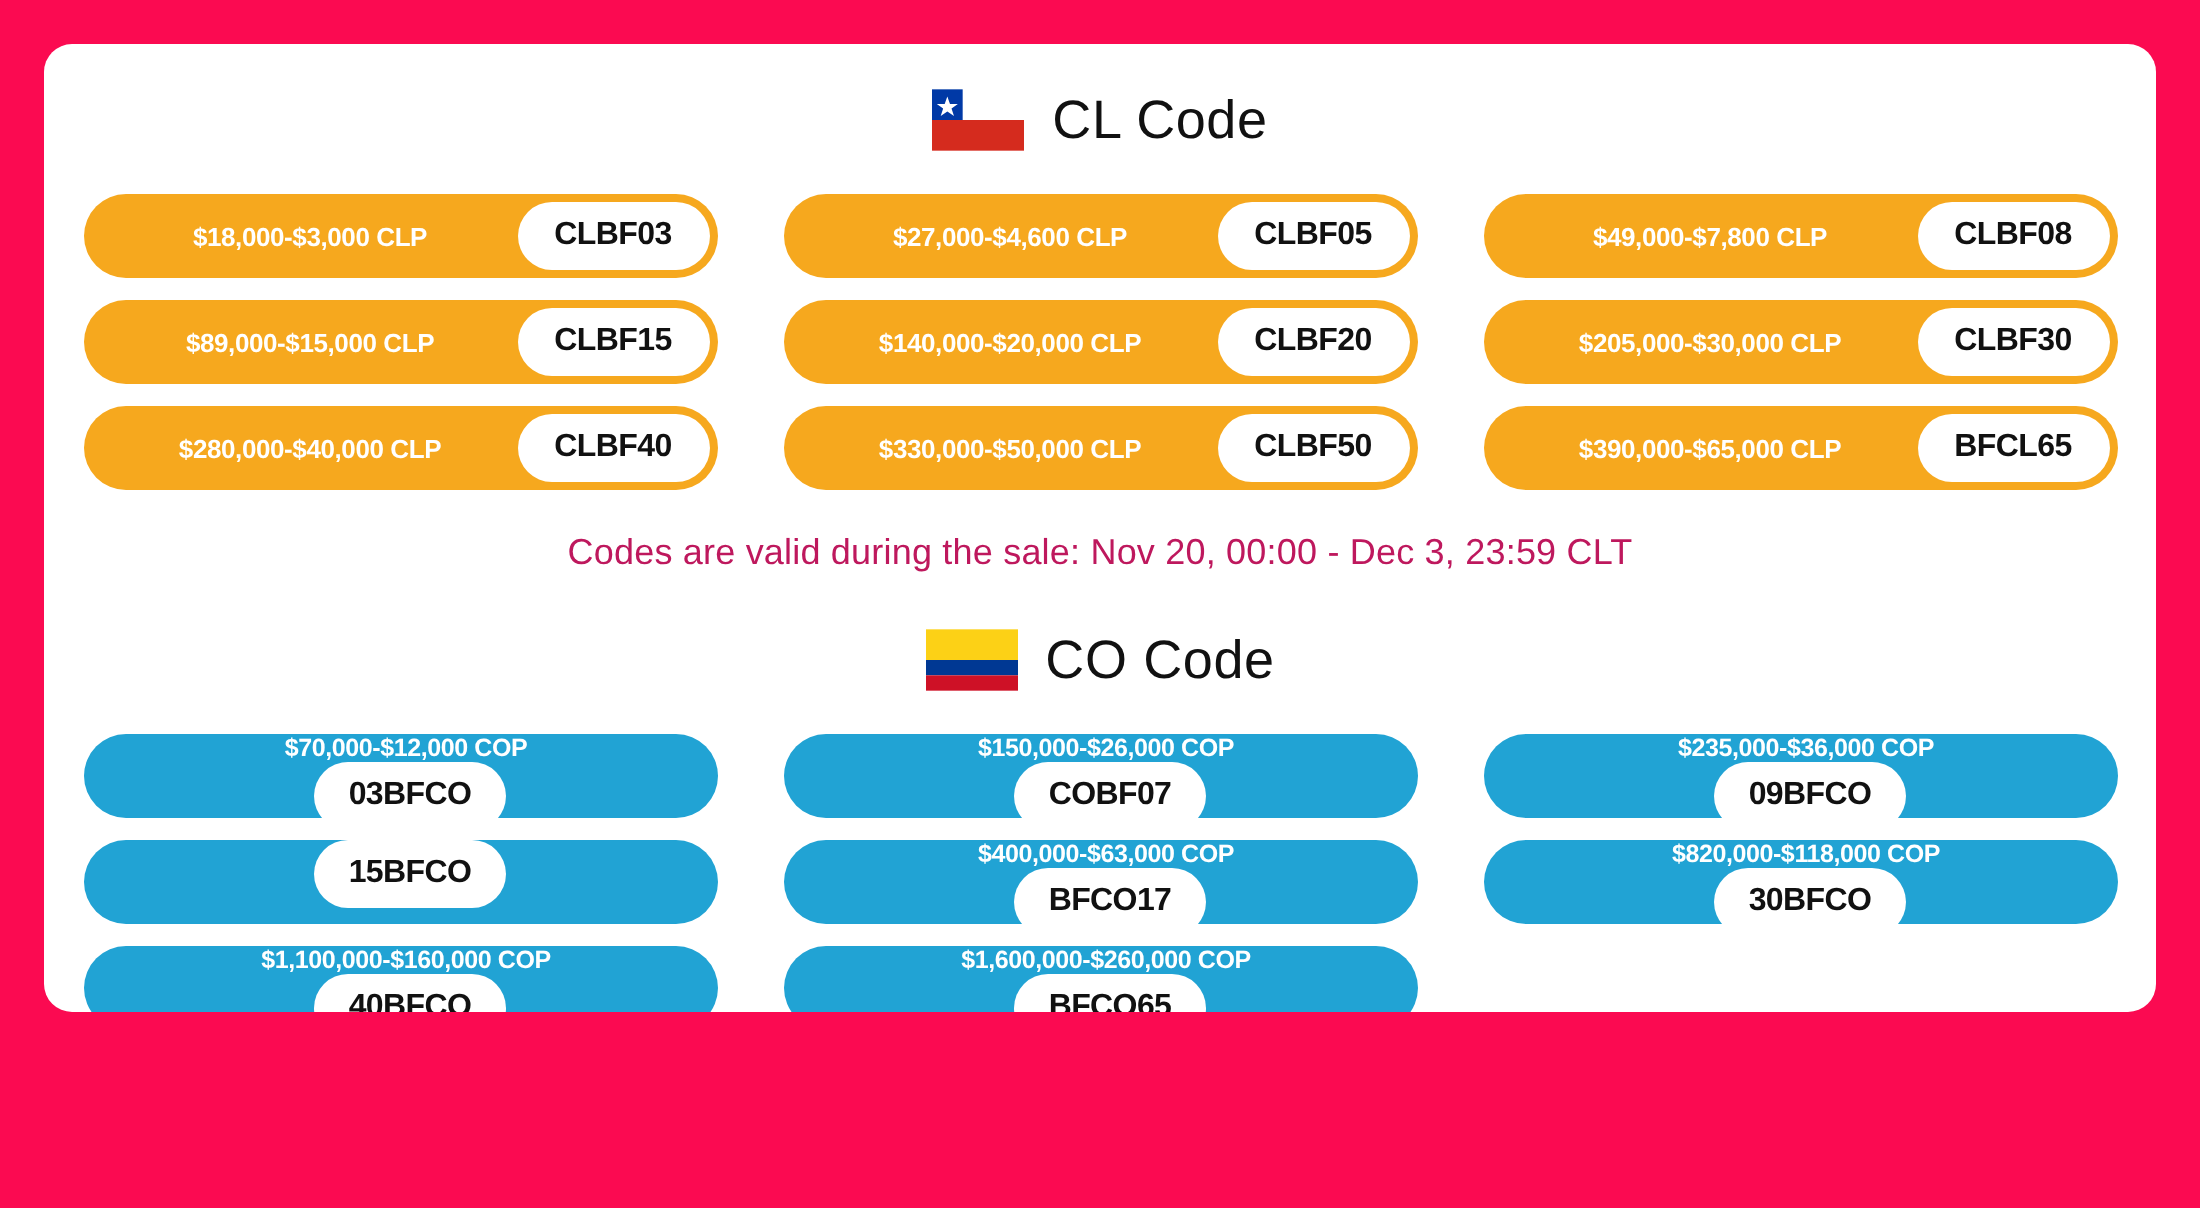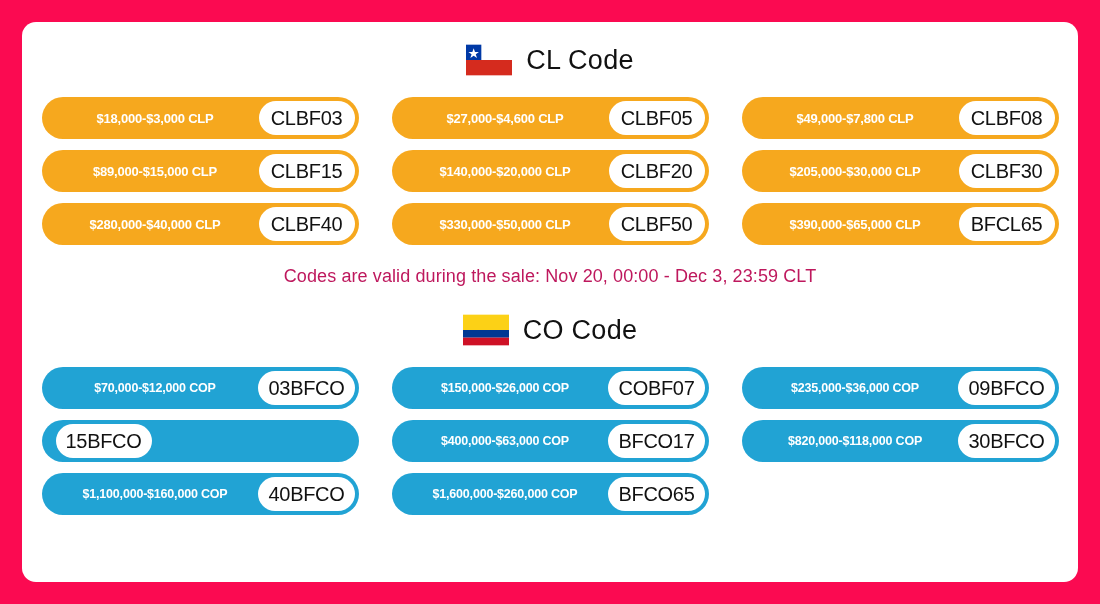--- a/index.html
+++ b/index.html
@@ -17,21 +17,21 @@
     display: flex;
     align-items: center;
     justify-content: center;
   }
 
   .card {
     position: absolute;
     left: 22px;
     top: 22px;
     width: 1056px;
-    height: 560px;
+    height: 484px;
     background: #ffffff;
     border-radius: 14px;
     overflow: hidden;
   }
 
   
   .section-head {
     display: flex;
     align-items: center;
     justify-content: center;
@@ -64,21 +64,21 @@
   .pill {
     height: 42px;
     border-radius: 21px;
     display: flex;
     align-items: center;
     justify-content: space-between;
     padding: 0 4px 0 14px;
     overflow: hidden;
   }
   .pill.orange { background: #f6a81e; }
-  .pill.blue   { background: #21a3d4; }
+  .pill.blue   { background: #21a3d4; flex-direction: column; }
 
   .pill-range {
     color: #ffffff;
     font-weight: bold;
     font-size: 13px;
     letter-spacing: -0.2px;
     white-space: nowrap;
     flex: 1 1 auto;
     text-align: center;
     padding-right: 4px;
@@ -90,22 +90,22 @@
     border-radius: 18px;
     height: 34px;
     min-width: 96px;
     display: flex;
     align-items: center;
     justify-content: center;
     padding: 0 10px;
     flex: 0 0 auto;
   }
   .code-chip span {
-    font-size: 20px;
-    font-weight: normal;
+    font-size: 16px;
+    font-weight: bold;
     color: #111111;
     letter-spacing: -0.3px;
     white-space: nowrap;
   }
 
   .validity {
     text-align: center;
     font-size: 18px;
     color: #be185d;
     font-weight: 400;

